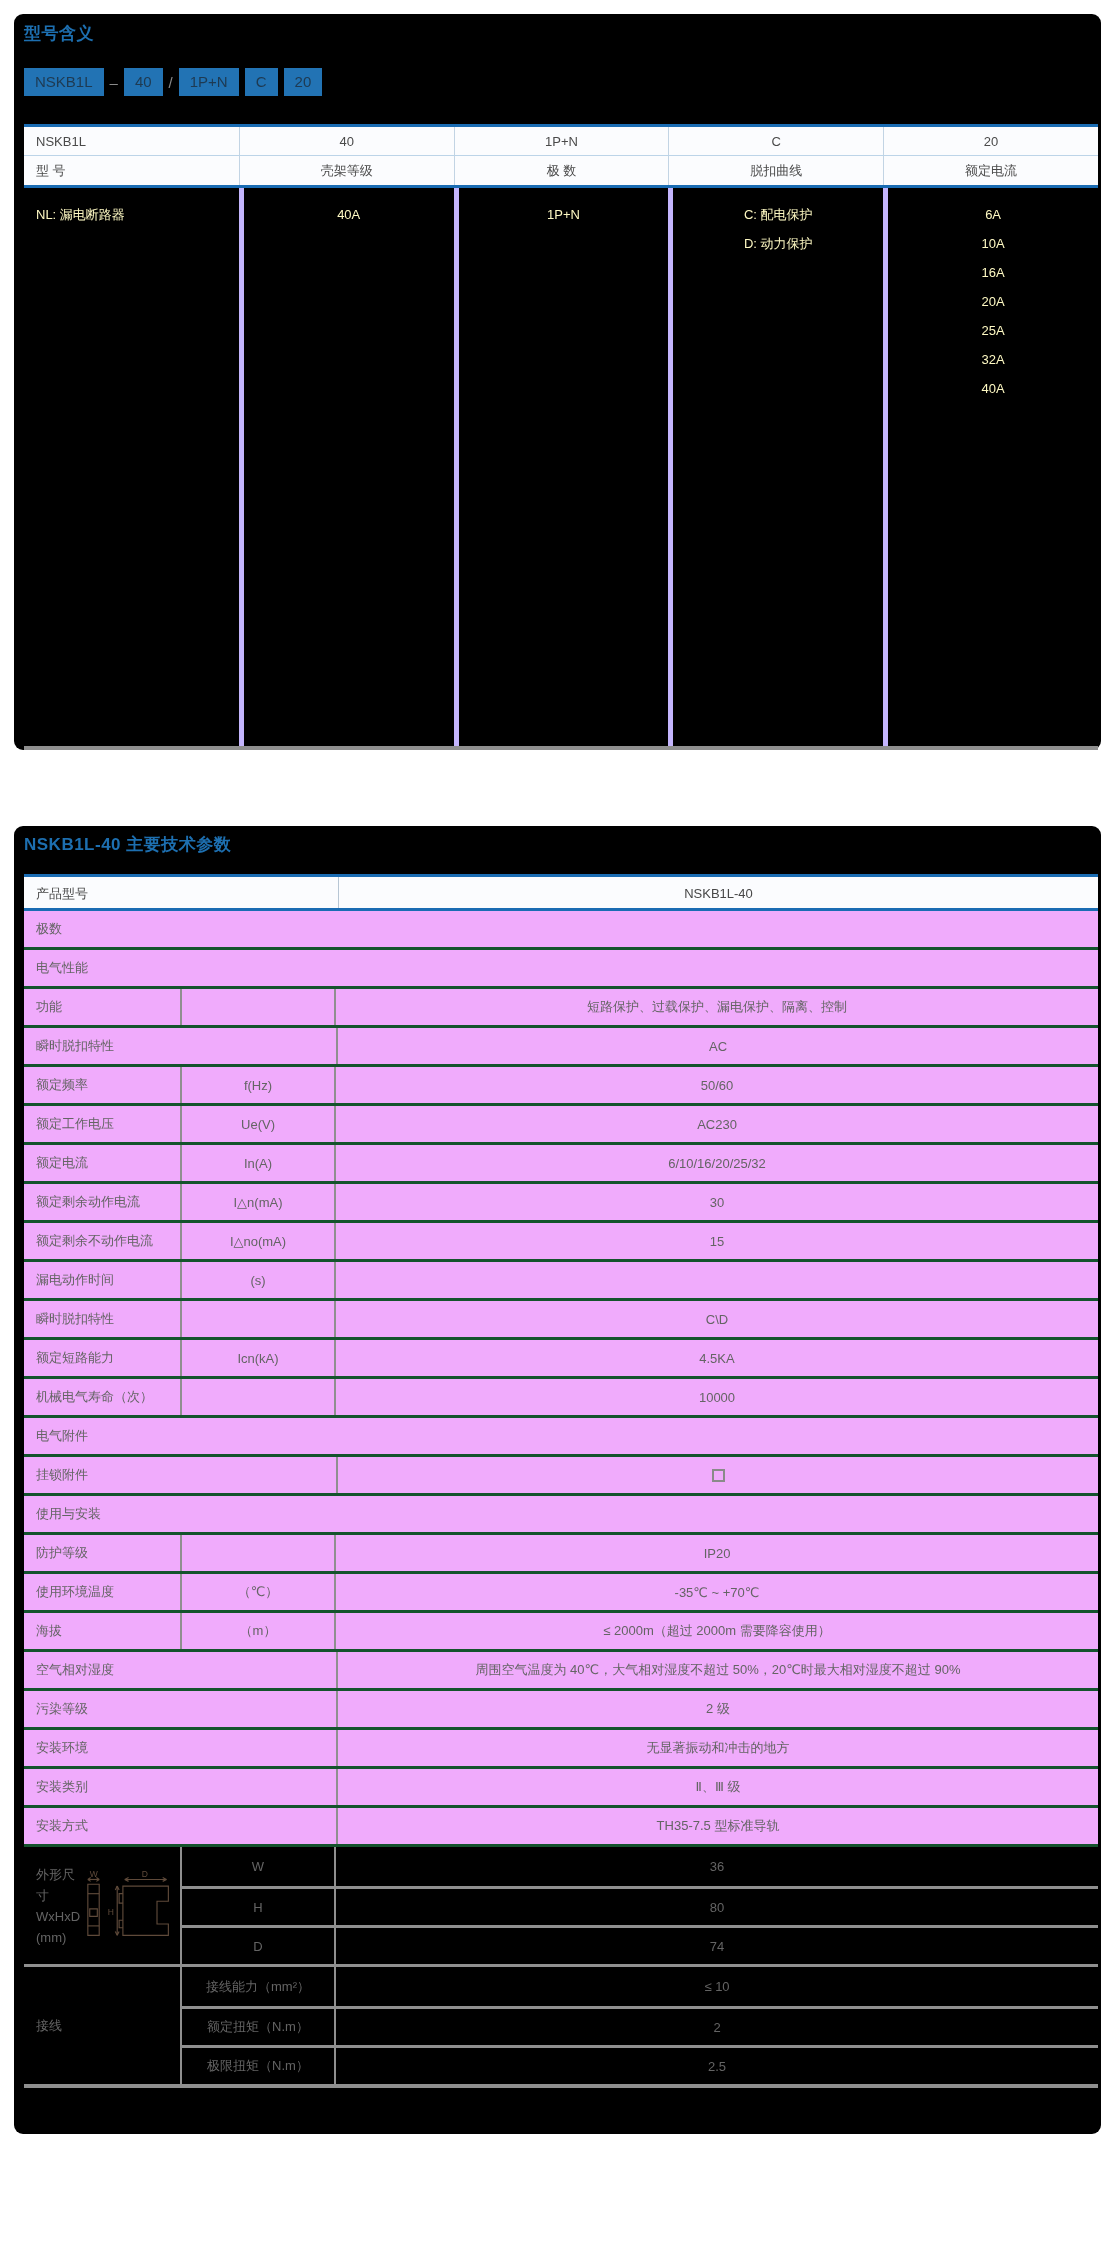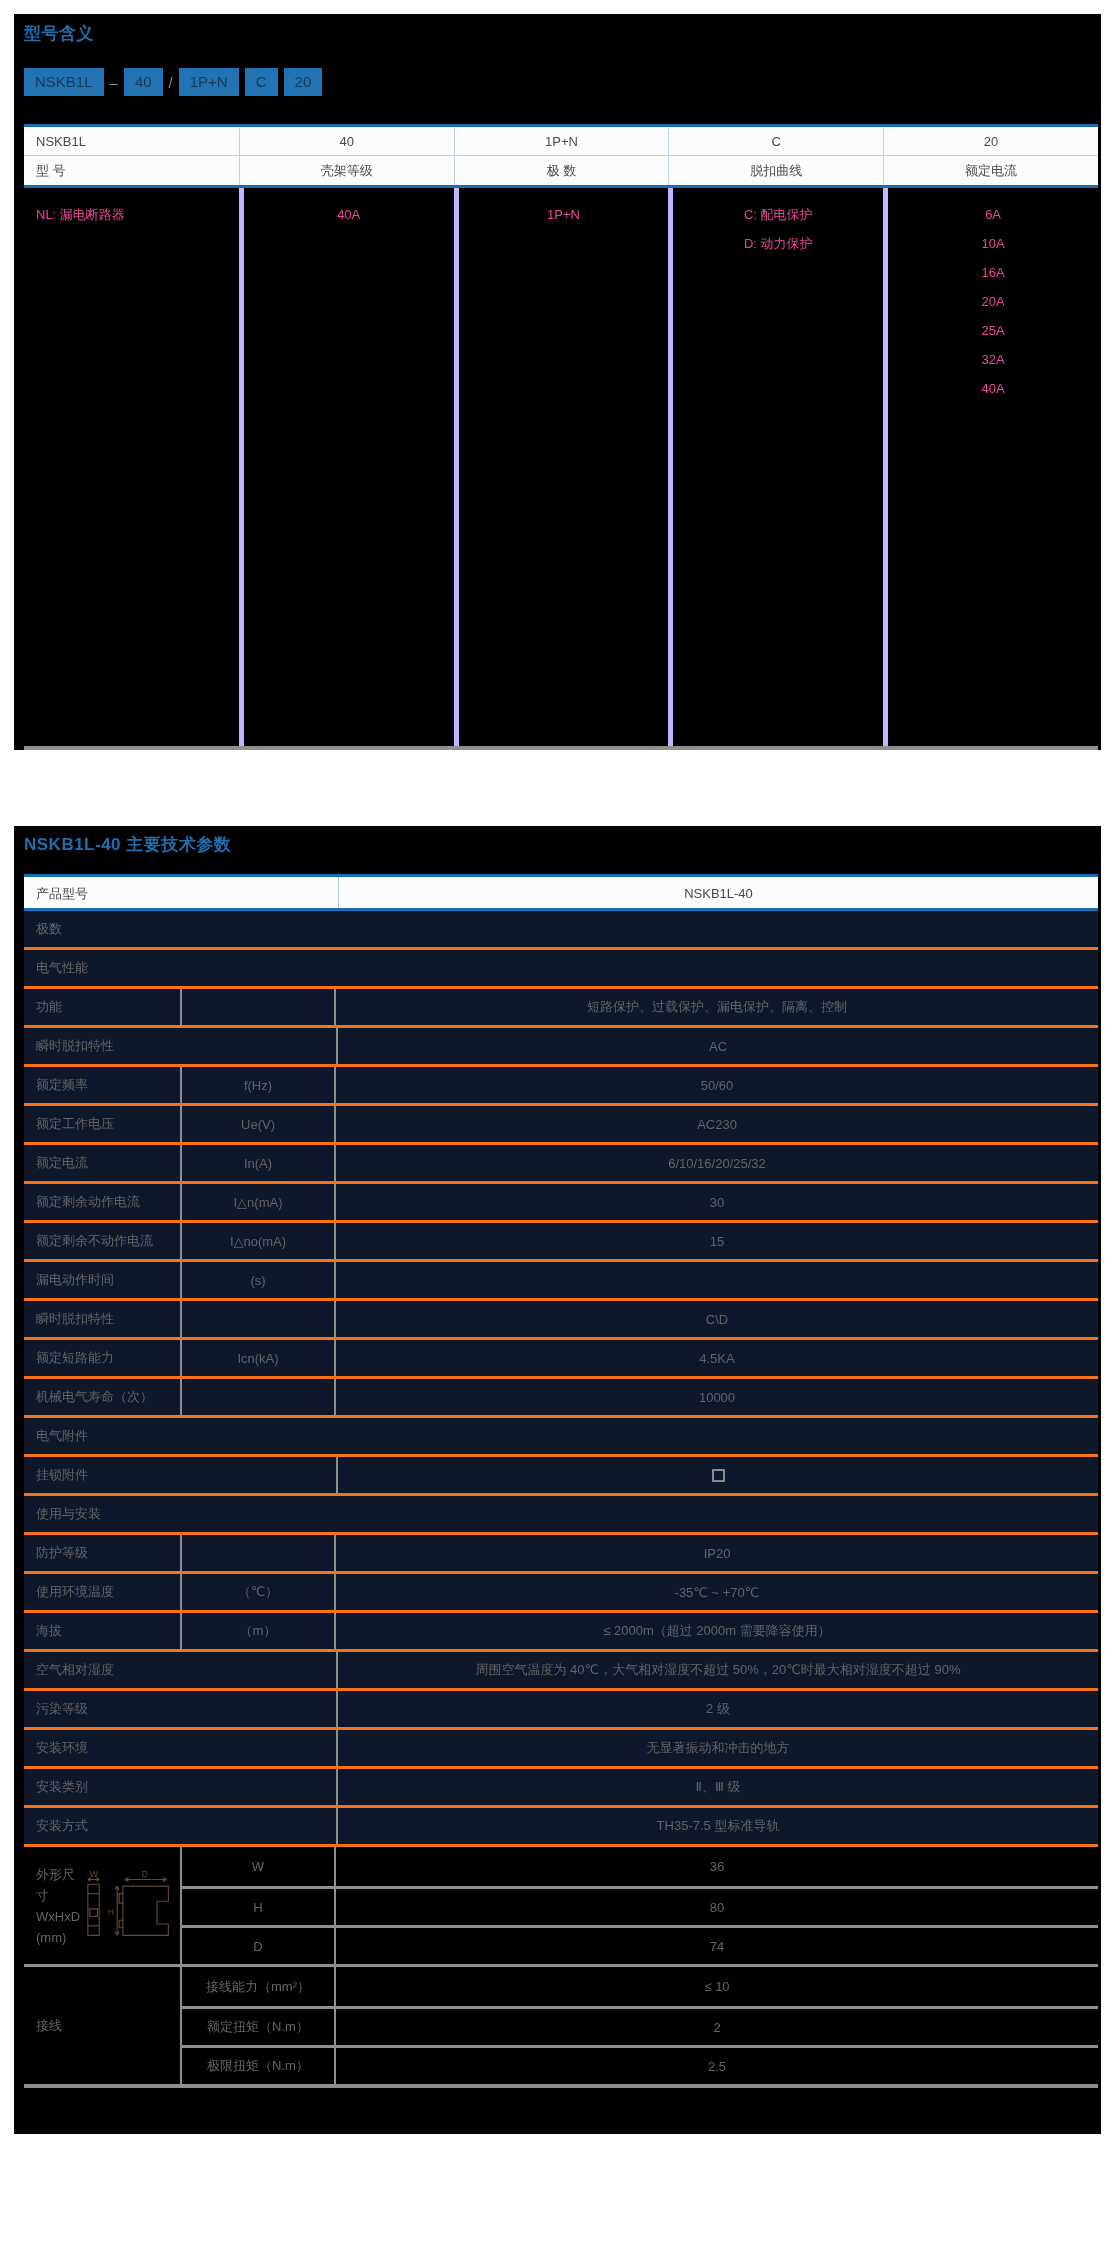--- a/index.html
+++ b/index.html
@@ -2,21 +2,21 @@
 <html><head>
 <meta charset="utf-8">
 <style>
   * { box-sizing: border-box; }
   html,body { margin:0; padding:0; }
   body {
     width:1115px; height:2248px; background:#ffffff;
     font-family:"Liberation Sans","DejaVu Sans",sans-serif;
     color:#646464; font-size:13px;
   }
-  .panel { margin:0 14px; background:#000000; }
+  .panel { margin:0 14px; background:#000000;border-radius:9px; }
   .panel1 { margin-top:14px; padding:7px 3px 0 10px; }
   .panel2 { margin-top:76px; padding:6px 3px 46px 10px; }
   .panel-title {
     color:#1d6fb0; font-size:17px; font-weight:bold; height:26px; line-height:26px;
     letter-spacing:0.5px;
   }
   
   .model-code { margin-top:21px; height:28px; display:flex; align-items:center; }
   .mc-box {
     background:#2273b4; color:#1e3a52; font-size:15px; height:28px; line-height:28px;
@@ -25,34 +25,34 @@
   .mc-sep { color:#8a8a8a; font-size:15px; margin-right:6px; }
   
   .t1 { margin-top:28px; border-top:3px solid #1a6cb3; border-bottom:4px solid #8f8f8f; }
   .t1-head { background:#fbfcfe; }
   .t1-hrow { display:flex; height:29px; line-height:29px; color:#4a4a4a; }
   .t1-hrow.first { border-bottom:1px solid #bcd4e8; }
   .t1-head { border-bottom:3px solid #1a6cb3; }
   .t1-hcell { width:20%; text-align:center; }
   .t1-hcell.left { text-align:left; padding-left:12px; }
   .t1-hcell + .t1-hcell { border-left:1px solid #c2d4e4; }
-  .t1-body { display:flex; height:558px; background:#000; color:#ec4899; }
+  .t1-body { display:flex; height:558px; background:#000; color:#fef9c3; }
   .t1-bcell { width:20%; padding-top:12px; text-align:center; }
   .t1-bcell.left { text-align:left; padding-left:12px; }
   .t1-bcell + .t1-bcell { border-left:5px solid #c4b5fd; }
   .t1-line { line-height:29px; }
   
   .t2 { margin-top:16px; border-top:3px solid #1a6cb3; border-bottom:4px solid #8f8f8f; }
   .t2-product {
     display:flex; height:34px; line-height:34px; background:#fbfcfe; color:#474747;
     border-bottom:3px solid #1a6cb3;
   }
   .t2-product .p-label { width:315px; padding-left:12px; border-right:1px solid #b7c6d4; }
   .t2-product .p-value { flex:1; text-align:center; }
-  .s2-row { display:flex; min-height:39px; border-bottom:3px solid #f97316; background:#0f172a; }
+  .s2-row { display:flex; min-height:39px; border-bottom:3px solid #14532d; background:#f0abfc; }
   .s2-row:last-child, .s2-group:last-child { border-bottom:0; }
   .cell { display:flex; align-items:center; }
   .c-label { width:158px; padding-left:12px; border-right:2px solid #8f8f8f; }
   .c-label.wide { width:314px; }
   .c-unit { width:154px; justify-content:center; border-right:2px solid #8f8f8f; text-align:center; }
   .c-value { flex:1; justify-content:center; text-align:center; padding:4px 14px; }
   .c-full { flex:1; padding-left:12px; }
   
   .s2-group { display:flex; border-bottom:3px solid #8f8f8f; background:#000; }
   .g-label { width:158px; border-right:2px solid #8f8f8f; display:flex; align-items:center; padding-left:12px; }

